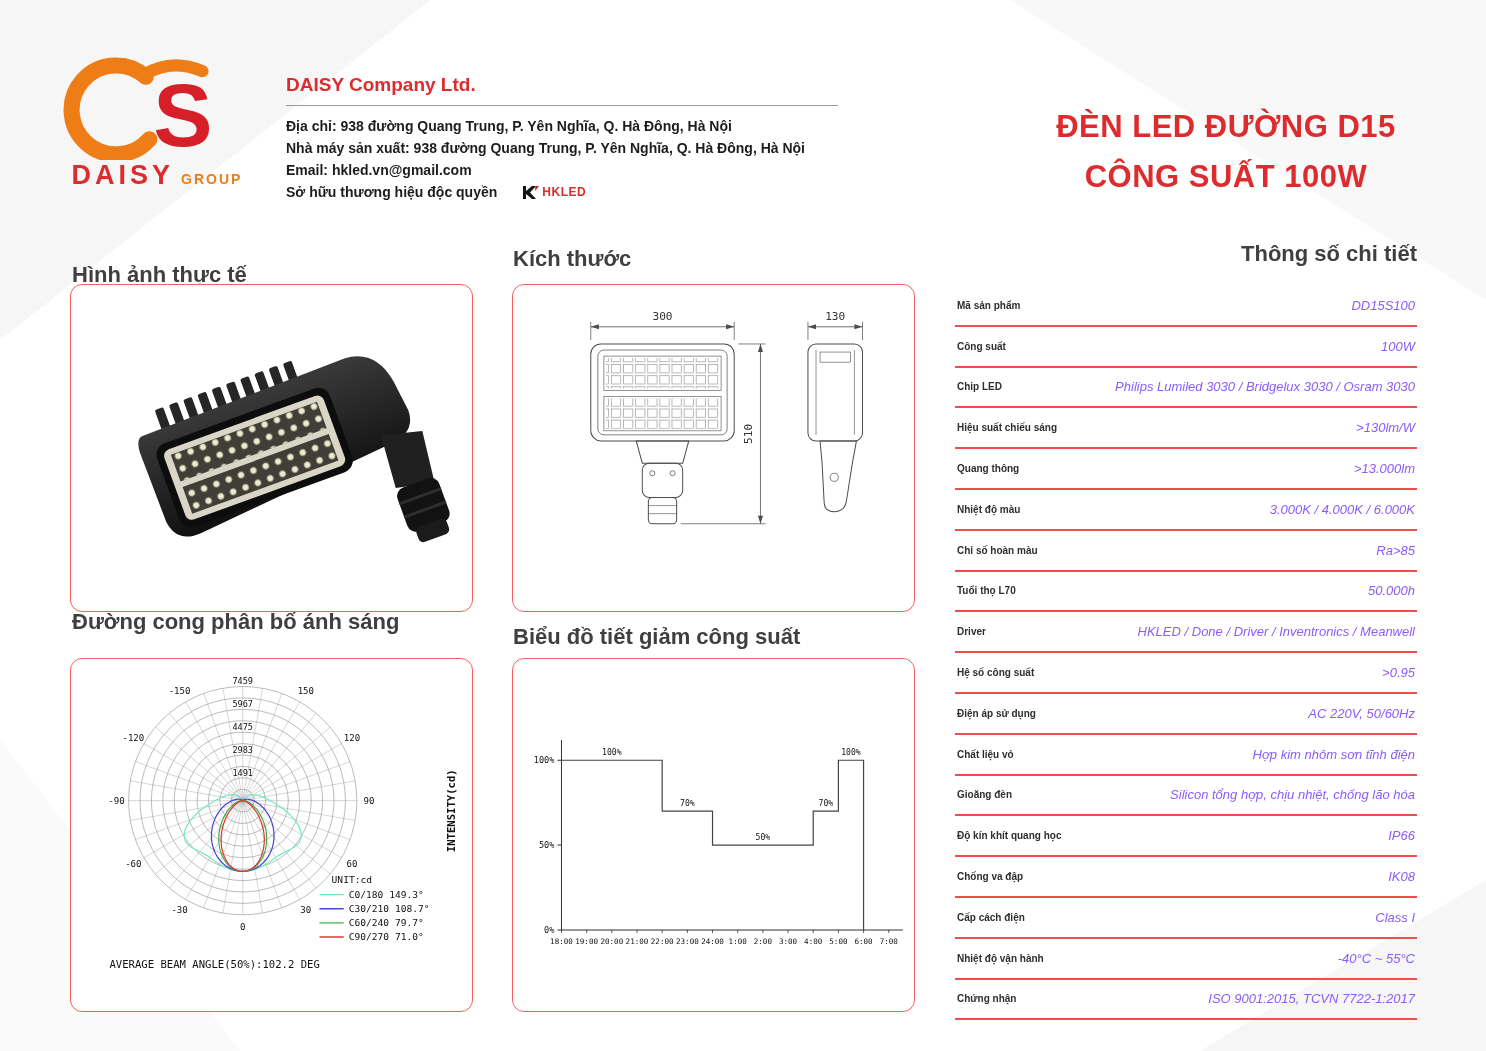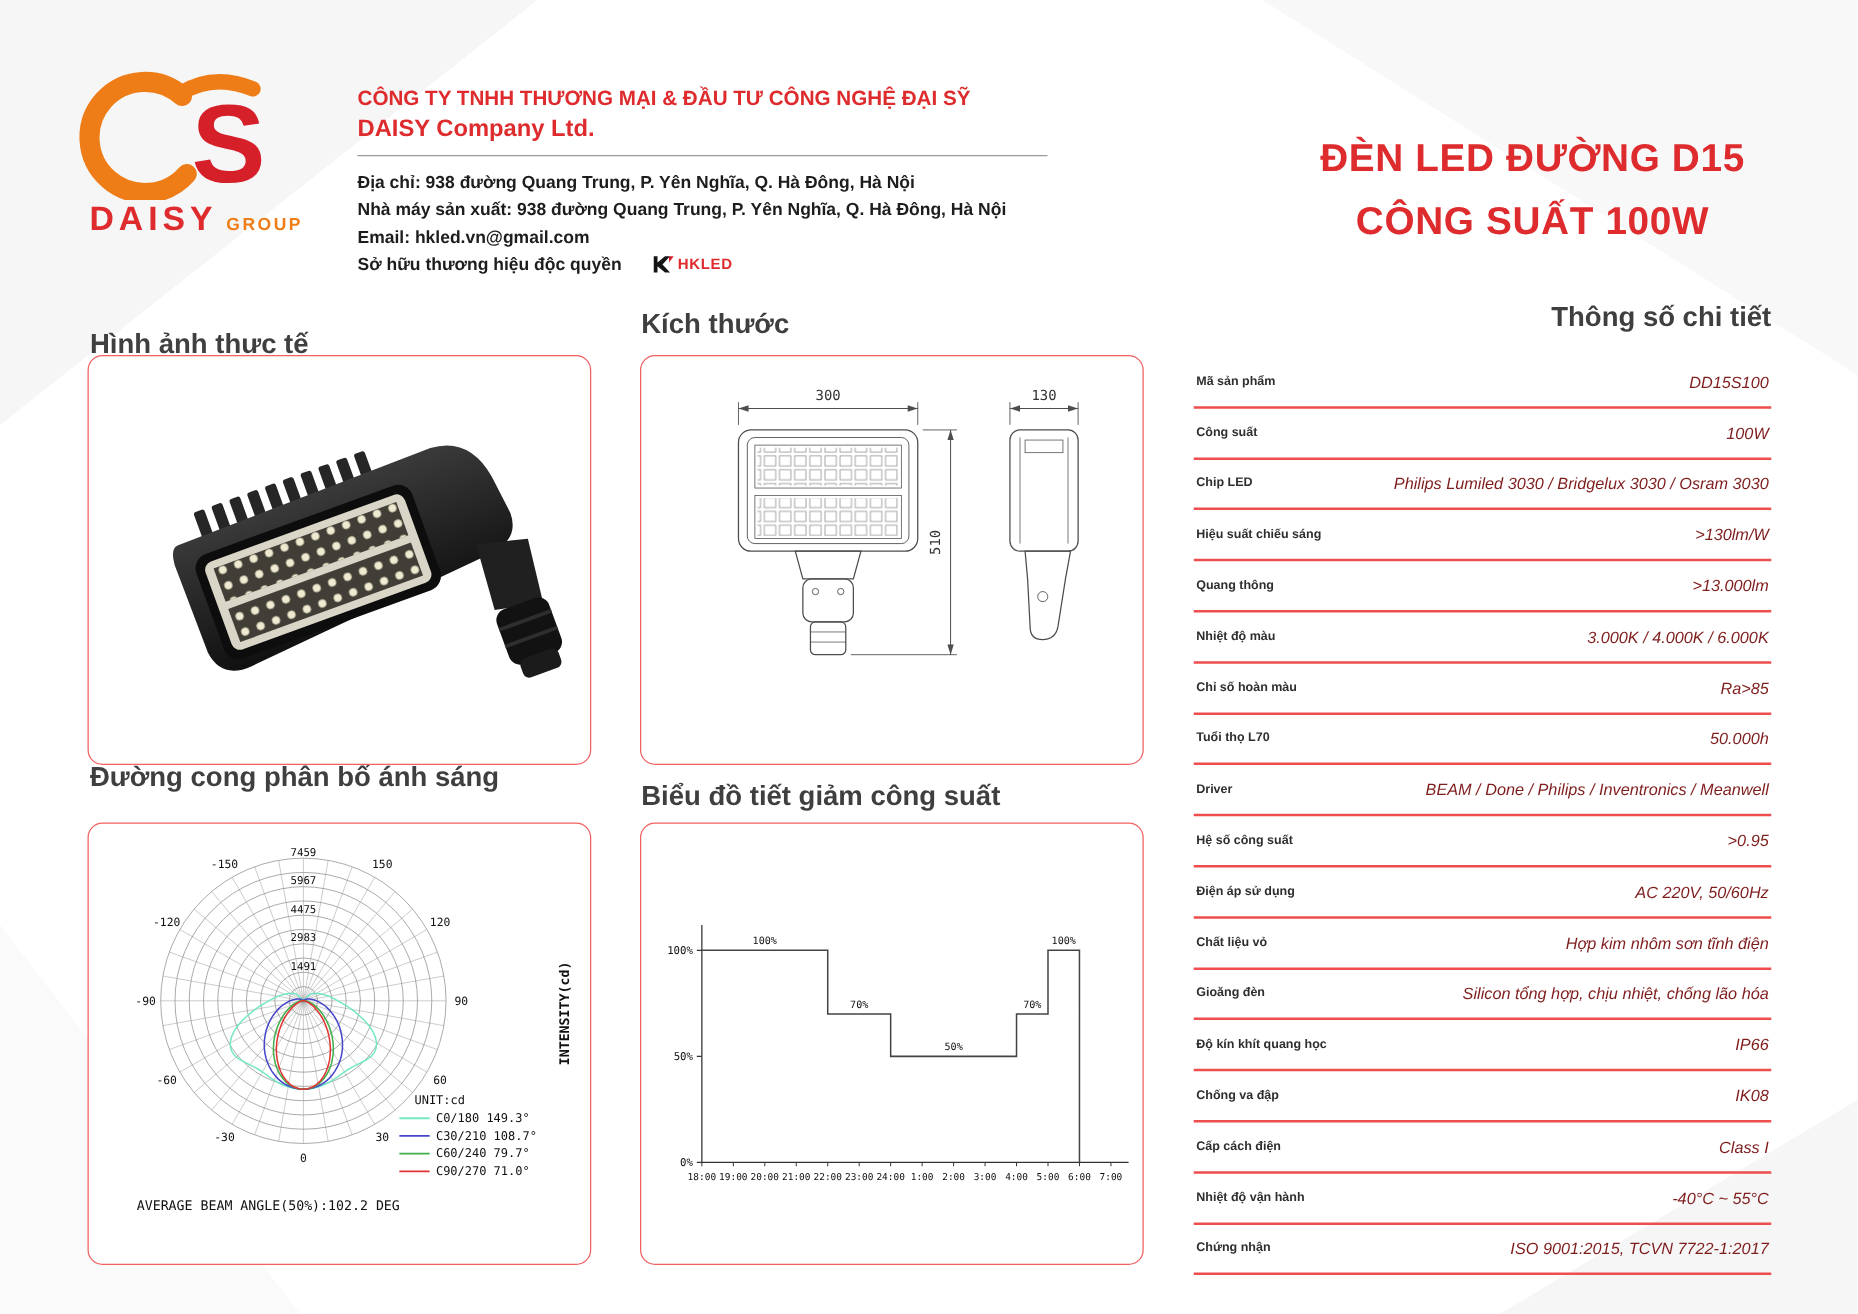--- a/index.html
+++ b/index.html
@@ -42,21 +42,21 @@
   .panel>svg{display:block;width:100%;height:100%}
   .photo-panel{left:70px;top:284px;width:401px;height:326px}
   .dim-panel{left:512px;top:284px;width:401px;height:326px}
   .polar-panel{left:70px;top:658px;width:401px;height:352px}
   .dimming-panel{left:512px;top:658px;width:401px;height:352px}
 
   
   .spec-table{position:absolute;left:955px;top:286px;width:462px;z-index:2}
   .spec-row{display:flex;justify-content:space-between;align-items:center;height:38.8px;border-bottom:2px solid #ee4e4e;padding:0 2px}
   .spec-label{font-weight:bold;font-size:10px;color:#2e2e2e;white-space:nowrap}
-  .spec-value{font-style:italic;font-size:13px;color:#7f1d1d;white-space:nowrap;text-align:right}
+  .spec-value{font-style:italic;font-size:13px;color:#8b5cf6;white-space:nowrap;text-align:right}
 </style>
 </head>
 <body>
 
 <svg class="bg-svg" viewBox="0 0 1486 1051" preserveAspectRatio="none">
   <polygon points="0,0 430,0 0,340" fill="#f6f6f7"></polygon>
   <polygon points="1010,0 1486,0 1486,300" fill="#f8f8f9"></polygon>
   <polygon points="1486,880 1486,1051 1200,1051" fill="#f6f6f7"></polygon>
   <polygon points="0,740 0,1051 240,1051" fill="#fafafb"></polygon>
 </svg>
@@ -64,21 +64,20 @@
 <div class="logo-block">
   <svg class="logo-svg" viewBox="0 0 200 110">
     <path d="M88 22 A47 47 0 1 0 92 88" fill="none" stroke="#ef7d17" stroke-width="17" stroke-linecap="round"></path>
     <path d="M86 20 Q115 2 148 16" fill="none" stroke="#ef7d17" stroke-width="13" stroke-linecap="round"></path>
     <text x="96" y="95" font-size="94" font-weight="bold" fill="#d5202a" font-family="&quot;Liberation Sans&quot;,sans-serif">S</text>
   </svg>
   <div class="logo-words"><span class="logo-daisy">DAISY</span><span class="logo-group">GROUP</span></div>
 </div>
 
 <div class="company">
-  <div class="company-name">CÔNG TY TNHH THƯƠNG MẠI &amp; ĐẦU TƯ CÔNG NGHỆ ĐẠI SỸ</div>
   <div class="company-name-en">DAISY Company Ltd.</div>
   <hr class="company-divider">
   <div class="info-line">Địa chỉ: 938 đường Quang Trung, P. Yên Nghĩa, Q. Hà Đông, Hà Nội</div>
   <div class="info-line">Nhà máy sản xuất: 938 đường Quang Trung, P. Yên Nghĩa, Q. Hà Đông, Hà Nội</div>
   <div class="info-line">Email: hkled.vn@gmail.com</div>
   <div class="info-line brand-line">
     <span>Sở hữu thương hiệu độc quyền</span>
     <span class="hkled-wrap">
       <svg width="17" height="15" viewBox="0 0 17 15">
         <path d="M1 14 V1 H4 V6 L10 1 H14 L8 7.5 L14 14 H10 L4 9 V14 Z" fill="#141414"></path>
@@ -224,21 +223,21 @@
     <div class="spec-row">
       <div class="spec-label">Chỉ số hoàn màu</div>
       <div class="spec-value">Ra&gt;85</div>
     </div>
     <div class="spec-row">
       <div class="spec-label">Tuổi thọ L70</div>
       <div class="spec-value">50.000h</div>
     </div>
     <div class="spec-row">
       <div class="spec-label">Driver</div>
-      <div class="spec-value">BEAM / Done / Philips / Inventronics / Meanwell</div>
+      <div class="spec-value">HKLED / Done / Driver / Inventronics / Meanwell</div>
     </div>
     <div class="spec-row">
       <div class="spec-label">Hệ số công suất</div>
       <div class="spec-value">&gt;0.95</div>
     </div>
     <div class="spec-row">
       <div class="spec-label">Điện áp sử dụng</div>
       <div class="spec-value">AC 220V, 50/60Hz</div>
     </div>
     <div class="spec-row">

